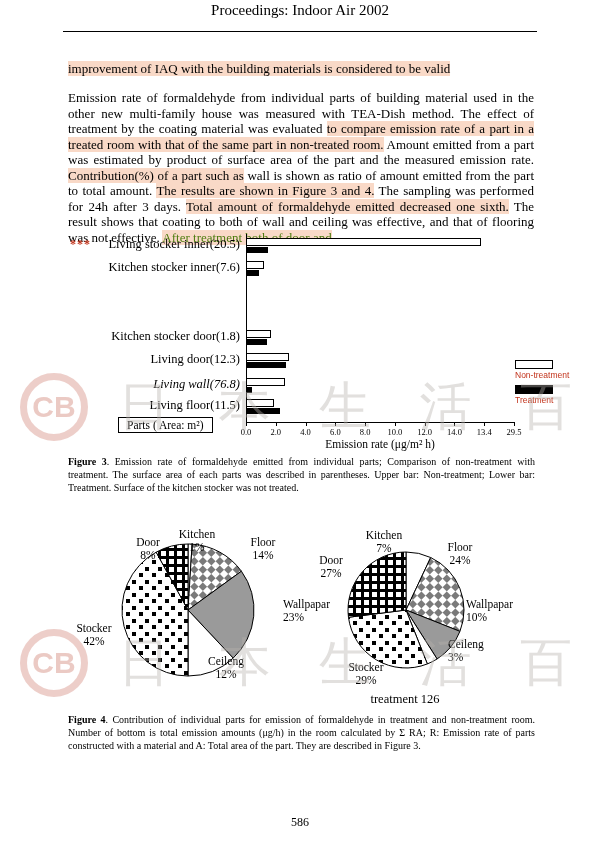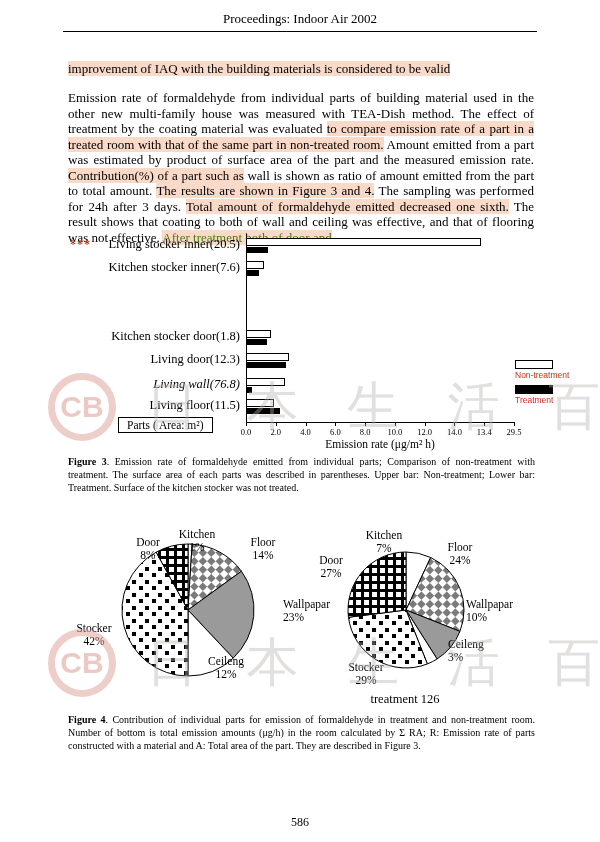--- a/index.html
+++ b/index.html
@@ -1,19 +1,19 @@
 <!DOCTYPE html>
 <html><head>
 <meta charset="utf-8">
 <style>
   *{margin:0;padding:0;box-sizing:border-box}
   html,body{background:#fff}
   .page{width:600px;height:842px;position:relative;background:#fff;
         font-family:"Liberation Serif","DejaVu Serif",serif;color:#000;overflow:hidden}
-  .header{position:absolute;top:11px;left:0;width:100%;text-align:center;font-size:13px}
+  .header{position:absolute;top:2px;left:0;width:100%;text-align:center;font-size:15px}
   .rule{position:absolute;top:31px;left:63px;right:63px;border-top:1px solid #000}
   .intro{position:absolute;top:61px;left:68px;font-size:13px}
   .hl{background:#f9d9c7}
   .hl-red{background:#f9d9c7;color:#4d7c0f}
   .para{position:absolute;top:90px;left:68px;width:466px;font-size:13px;line-height:15.5px;text-align:justify}
 
   #fig3{position:absolute;top:234px;left:68px;width:528px;height:218px}
   #fig3-rows{position:absolute;left:0;top:0;width:100%;height:188px}
   .bar-row{position:absolute;left:0;width:100%;height:23px}
   .bar-label{position:absolute;left:0;top:3px;width:172px;text-align:right;font-size:12.5px;white-space:nowrap}
@@ -38,21 +38,21 @@
 
   #fig4{position:absolute;top:528px;left:0;width:600px;height:186px}
   .pie-svg{position:absolute}
   .pie-label{position:absolute;font-size:11.5px;text-align:center;line-height:12.5px}
   .pie-label.left-align{text-align:left}
   .pie-title{position:absolute;font-size:12.5px;text-align:center}
 
   .pageno{position:absolute;bottom:12px;left:0;width:100%;text-align:center;font-size:12px}
 
   .watermark{position:absolute;left:0;width:100%;display:flex;align-items:center;gap:30px;
-             padding-left:48px;pointer-events:none;z-index:6}
+             padding-left:20px;pointer-events:none;z-index:6}
   .wm-badge{flex:0 0 auto;width:68px;height:68px;border:7px solid rgba(219,158,148,0.50);
             border-radius:50%;color:rgba(219,158,148,0.55);
             font:bold 30px/54px "Liberation Sans",sans-serif;text-align:center}
   .wm-text{font-size:52px;color:rgba(182,177,173,0.40);letter-spacing:16px;white-space:nowrap;
            font-family:"DejaVu Sans",sans-serif}
   #wm1{top:372px}
   #wm2{top:628px}
 </style>
 </head>
 <body>

